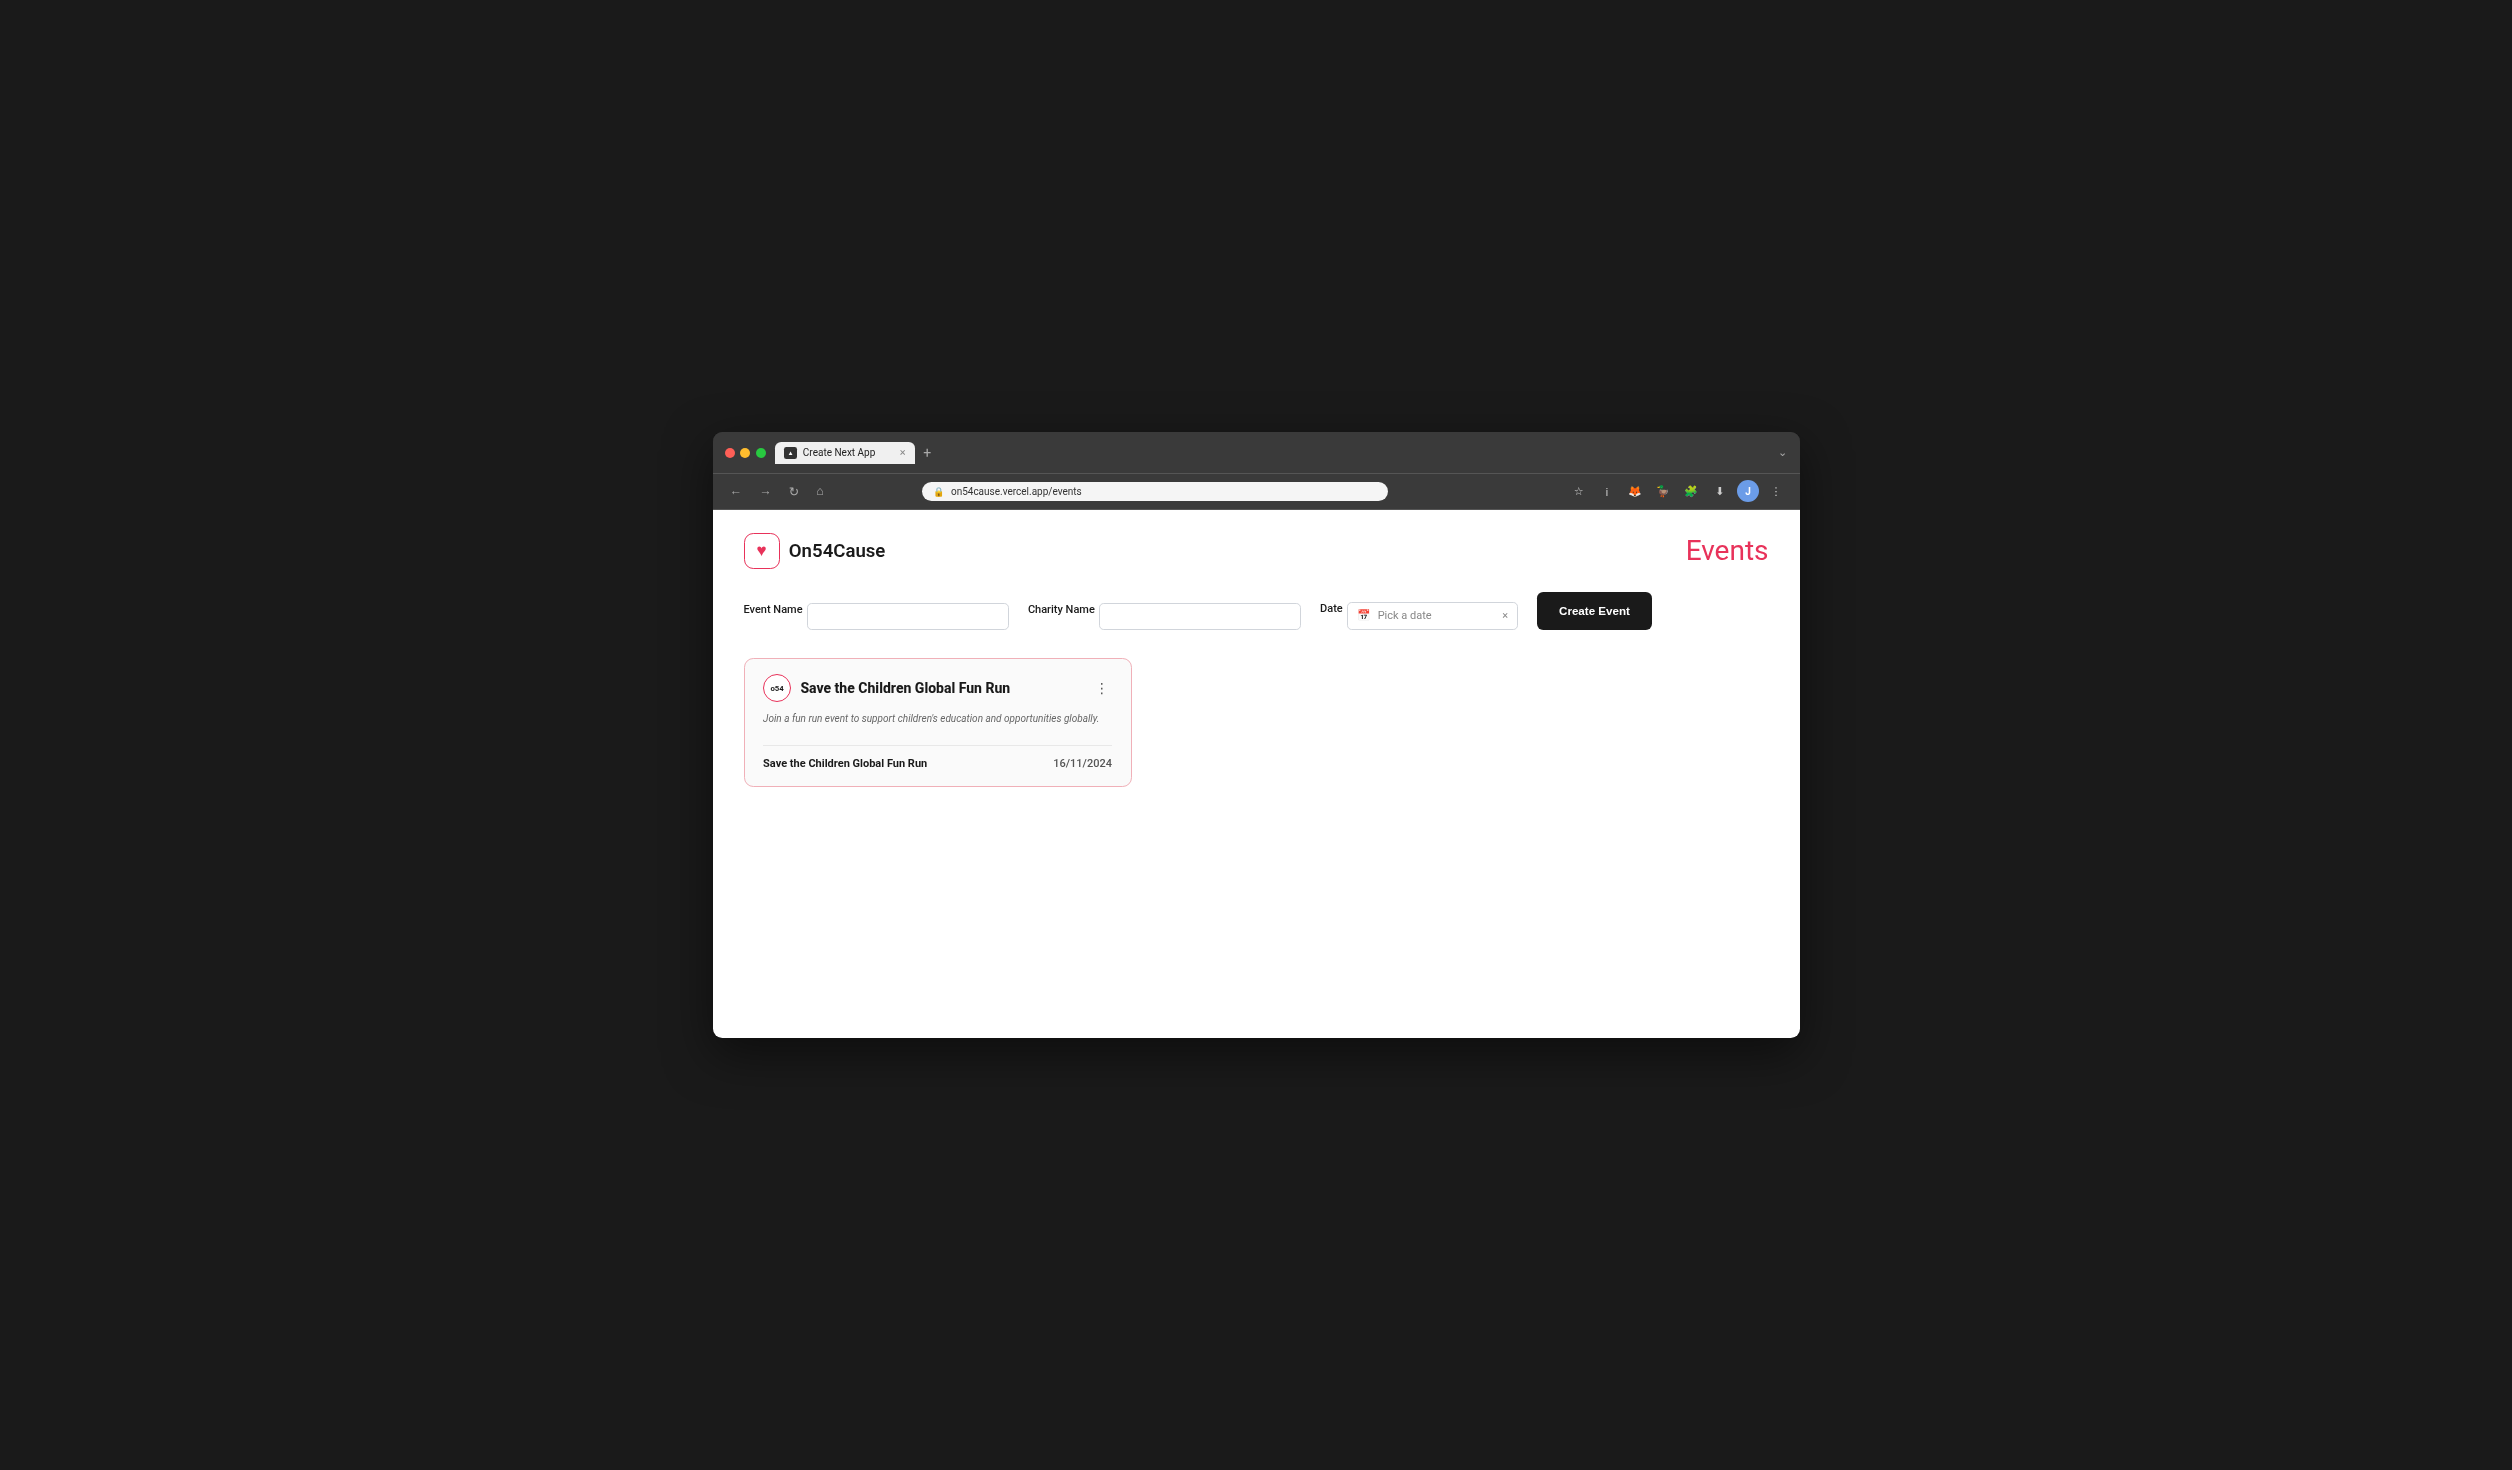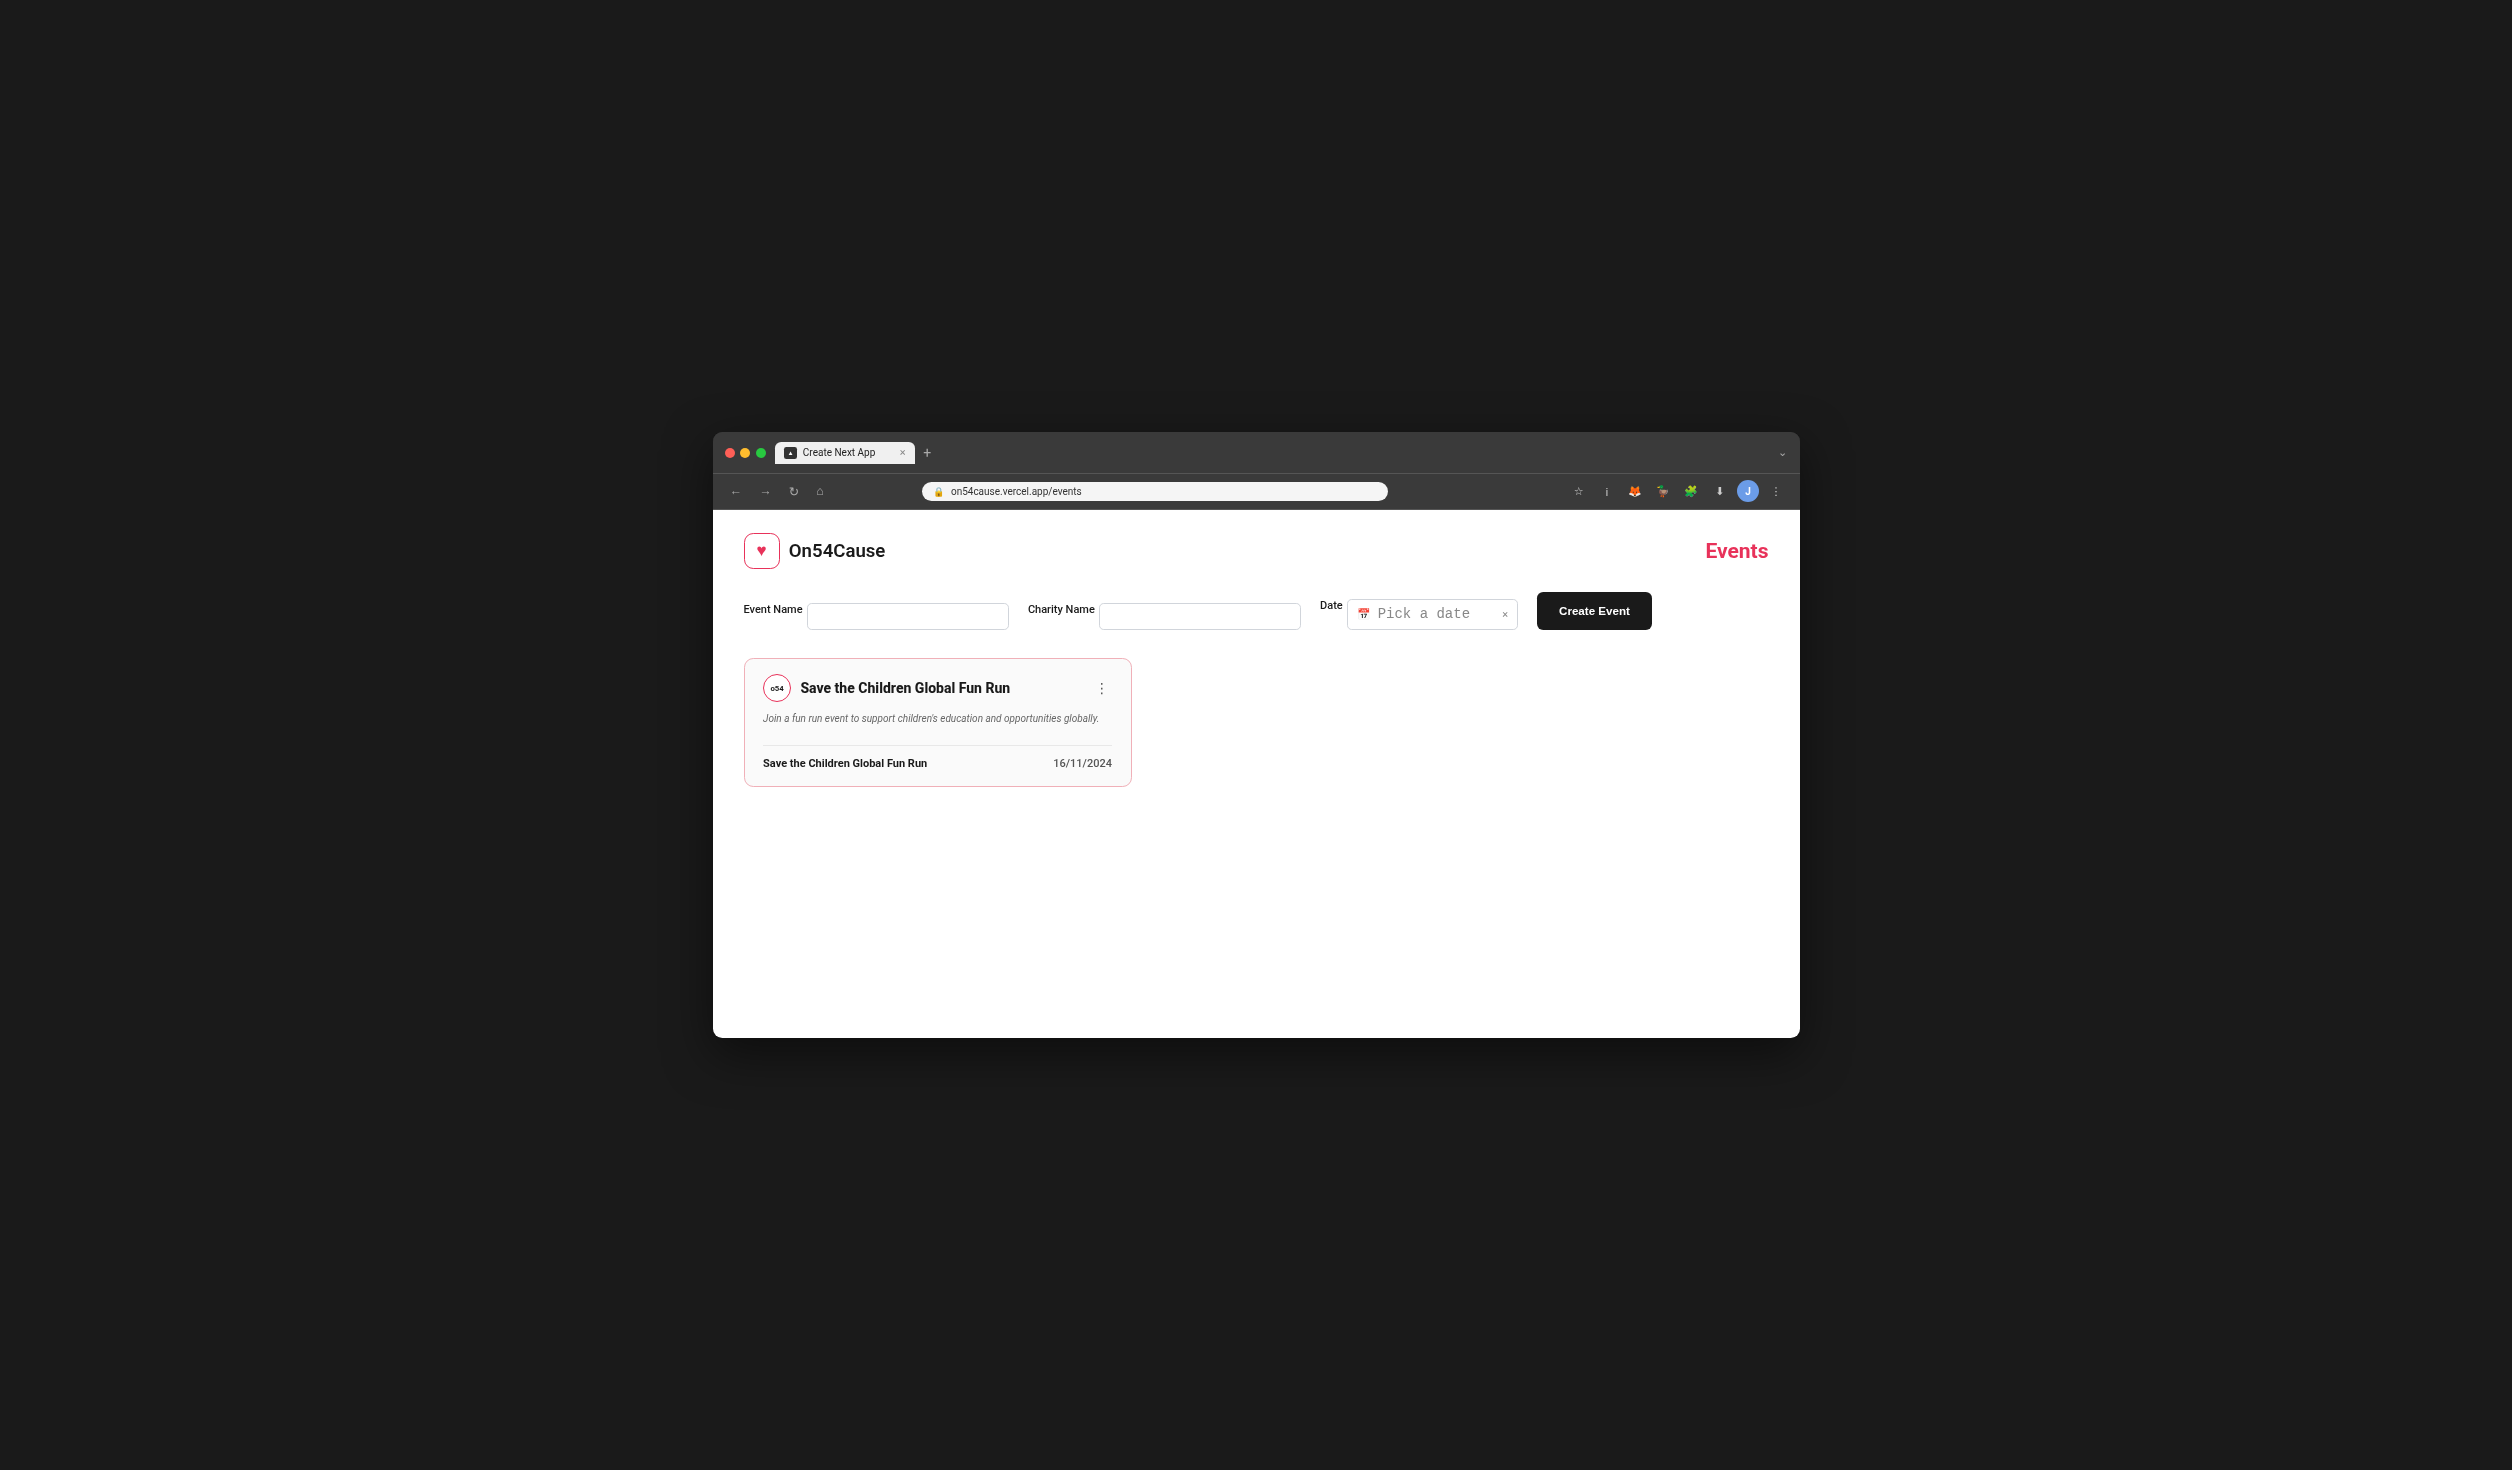--- a/index.html
+++ b/index.html
@@ -215,22 +215,22 @@
       color: #e8325a;
     }
 
     .logo-name {
       font-size: 18.6px;
       font-weight: 600;
       color: #1a1a1a;
     }
 
     .page-title {
-      font-size: 21px;
-      font-weight: 700;
+      font-size: 28px;
+      font-weight: 400;
       color: #e8325a;
     }
 
     
     .form-section {
       display: flex;
       align-items: flex-end;
       gap: 18.6px;
       margin-bottom: 28px;
     }
@@ -267,24 +267,23 @@
       width: 171px;
       gap: 6.2px;
     }
 
     .date-icon {
       color: #666;
       font-size: 11px;
     }
 
     .date-placeholder {
-      font-size: 14px;
+      font-size: 11px;
       color: #888;
       flex: 1;
-      font-family: Liberation Mono, monospace;
     }
 
     .date-clear {
       color: #888;
       cursor: pointer;
       font-size: 11px;
     }
 
     .create-btn {
       background: #1a1a1a;

